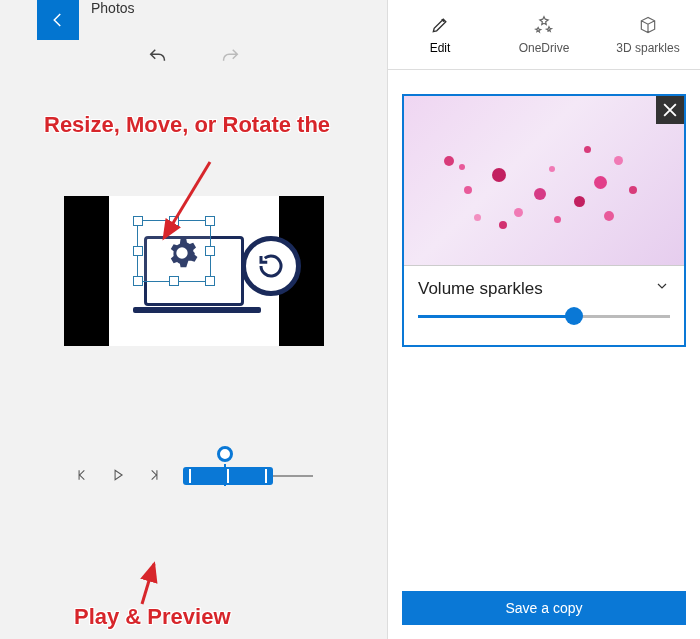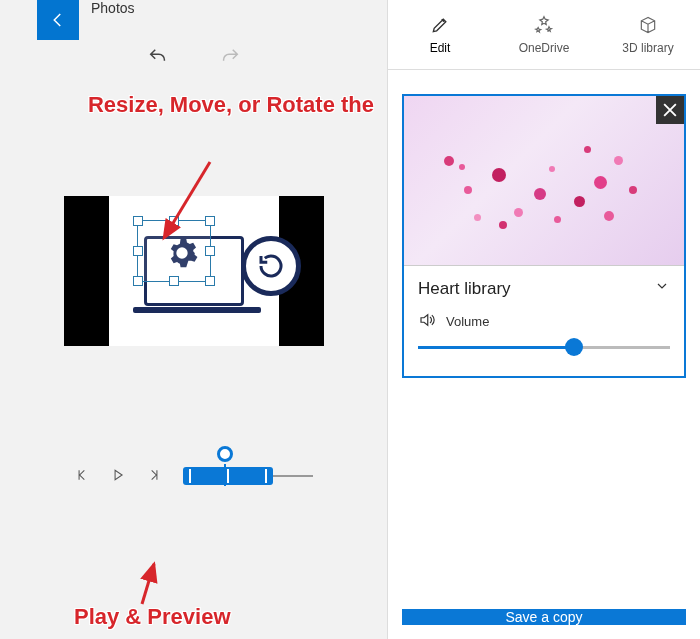--- a/index.html
+++ b/index.html
@@ -257,21 +257,20 @@
     width: 18px; height: 18px;
     background: #0a78d6;
     border-radius: 50%;
     transform: translateX(-50%);
   }
   .buttons {
     margin-top: auto;
     display: flex;
     gap: 8px;
     padding: 14px;
-    flex-direction: column;
   }
   .btn {
     flex: 1;
     height: 34px;
     display: flex; align-items: center; justify-content: center;
     font-size: 14px;
     cursor: pointer;
   }
   .btn-primary { background: #0a78d6; color: #fff; }
   .btn-secondary { background: #ddd; color: #222; }
@@ -387,21 +386,21 @@
       <div class="tab">
         <svg width="20" height="20" viewBox="0 0 24 24" fill="none" stroke="#666" stroke-width="1.4">
             <path d="M12 2l1.5 3L17 6l-3 2 .7 3.5L12 10l-2.7 1.5L10 8 7 6l3.5-1zM5 15l1 2 2 .5-2 1 .5 2-1.5-1.2L3.5 20 4 18l-2-1 2-.5zM18 14l1 2 2 .5-2 1 .5 2-1.5-1.2L16.5 20l.5-2-2-1 2-.5z"></path>
           </svg>
         <span>OneDrive</span>
       </div>
       <div class="tab">
         <svg width="20" height="20" viewBox="0 0 24 24" fill="none" stroke="#666" stroke-width="1.4">
             <path d="M12 3 4 7v10l8 4 8-4V7l-8-4zM4 7l8 4 8-4M12 11v10"></path>
           </svg>
-        <span>3D library</span>
+        <span>3D sparkles</span>
       </div>
     </div>
 
     <div class="effect-card">
       <div class="effect-preview">
         <div class="close-effect">
           <svg width="14" height="14" viewBox="0 0 12 12" stroke="#fff" stroke-width="1.6">
               <path d="M1 1l10 10M11 1 1 11"></path>
             </svg>
         </div>
@@ -417,51 +416,43 @@
         <div class="petal" style="left:210px;top:60px;width:9px;height:9px;background:#f07ab5"></div>
         <div class="petal" style="left:225px;top:90px;width:8px;height:8px;background:#d83b7a"></div>
         <div class="petal" style="left:200px;top:115px;width:10px;height:10px;background:#e85a9a"></div>
         <div class="petal" style="left:95px;top:125px;width:8px;height:8px;background:#d23070"></div>
         <div class="petal" style="left:70px;top:118px;width:7px;height:7px;background:#f28fc0"></div>
         <div class="petal" style="left:55px;top:68px;width:6px;height:6px;background:#e85a9a"></div>
         <div class="petal" style="left:180px;top:50px;width:7px;height:7px;background:#d83b7a"></div>
         <div class="petal" style="left:145px;top:70px;width:6px;height:6px;background:#f07ab5"></div>
       </div>
       <div class="effect-name-row">
-        <span>Heart library</span>
+        <span>Volume sparkles</span>
         <span>
           <svg width="16" height="16" viewBox="0 0 24 24" fill="none" stroke="#333" stroke-width="1.8">
               <path d="M6 9l6 6 6-6"></path>
             </svg>
         </span>
-      </div>
-      <div class="vol-row">
-        <span>
-          <svg width="18" height="18" viewBox="0 0 24 24" fill="none" stroke="#333" stroke-width="1.6">
-              <path d="M4 9v6h4l5 4V5L8 9H4zM16 8a5 5 0 0 1 0 8M18.5 5.5a8.5 8.5 0 0 1 0 13"></path>
-            </svg>
-        </span>
-        <span>Volume</span>
       </div>
       <div class="slider-wrap">
         <div class="slider">
           <div class="slider-track"></div>
           <div class="slider-fill" id="slider-fill" style="width: 62%;"></div>
           <div class="slider-thumb" id="slider-thumb" style="left: 62%;"></div>
         </div>
       </div>
     </div>
 
     <div class="buttons">
       <div class="btn btn-primary">Save a copy</div>
     </div>
   </div>
 </div>
 
-<div class="anno" style="left:44px;top:92px;width:330px;text-align:right">
+<div class="anno" style="left:44px;top:112px;width:330px;text-align:left">
   <div>Resize, Move, or Rotate the</div>
 </div>
 <svg class="arrow" style="left:150px;top:158px" width="80" height="90">
   <defs>
       <marker id="ah1" markerWidth="8" markerHeight="8" refX="6" refY="3" orient="auto">
         <path d="M0,0 L7,3 L0,6 z" fill="#d7262b"></path>
       </marker>
     </defs>
   <path d="M60 4 L14 80" stroke="#d7262b" stroke-width="3" fill="none" marker-end="url(#ah1)"></path>
 </svg>

